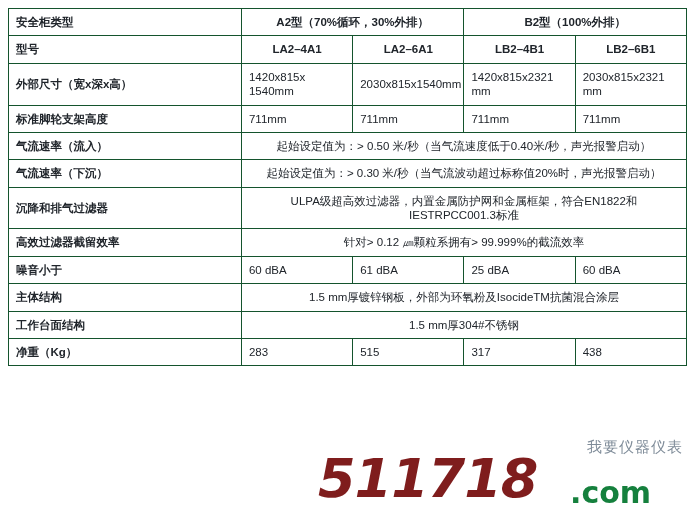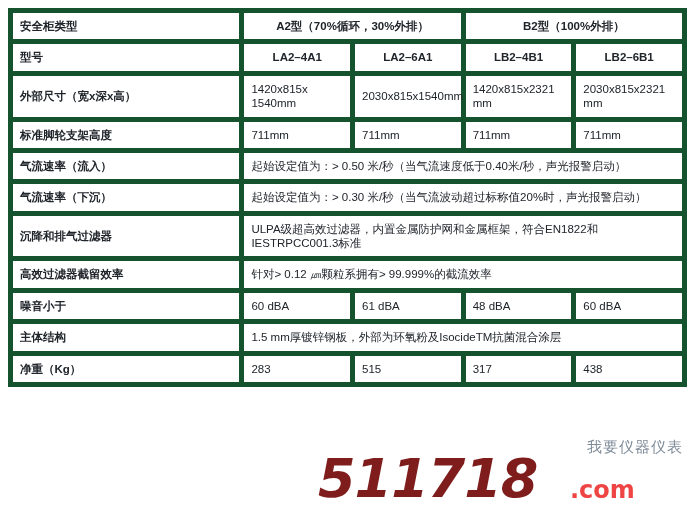--- a/index.html
+++ b/index.html
@@ -21,38 +21,38 @@
     top: 8px;
     width: 679px;
   }
   table.spec {
     border-collapse: collapse;
     width: 679px;
     table-layout: fixed;
     font-size: 11.5px;
   }
   table.spec td {
-    border: 5px solid #14532d;
+    border: 1px solid #14532d;
     padding: 6px 7px;
     vertical-align: middle;
     line-height: 1.25;
     color: #20252b;
     background: #ffffff;
   }
   td.label {
     width: 141px;
     font-weight: bold;
     color: #0f1317;
   }
   td.col {
     width: 134px;
     margin-left: 29px;
   }
   td.center {
-    text-align: left;
+    text-align: center;
   }
   td.head {
     font-weight: bold;
     text-align: center;
   }
   td.headlabel {
     font-weight: bold;
   }
   .watermark {
     position: absolute;
@@ -80,23 +80,23 @@
     font-style: italic;
     color: #7f1d1d;
     letter-spacing: -1px;
     line-height: 1;
   }
   .wm-dot {
     position: absolute;
     left: 570px;
     top: 40px;
     font-family: "DejaVu Sans", sans-serif;
-    font-size: 24px;
+    font-size: 30px;
     font-weight: bold;
-    color: #ef4444;
+    color: #15803d;
     line-height: 1;
   }
 </style>
 </head>
 <body>
 
 <div class="sheet">
   <table class="spec">
     <tbody>
         <tr>
@@ -138,26 +138,30 @@
           <td class="col center" colspan="4">ULPA级超高效过滤器，内置金属防护网和金属框架，符合EN1822和IESTRPCC001.3标准</td>
         </tr>
         <tr>
           <td class="label">高效过滤器截留效率</td>
           <td class="col center" colspan="4">针对&gt; 0.12 ㎛颗粒系拥有&gt; 99.999%的截流效率</td>
         </tr>
         <tr>
           <td class="label">噪音小于</td>
           <td class="col">60 dBA</td>
           <td class="col">61 dBA</td>
-          <td class="col">48 dBA</td>
+          <td class="col">25 dBA</td>
           <td class="col">60 dBA</td>
         </tr>
         <tr>
           <td class="label">主体结构</td>
           <td class="col center" colspan="4">1.5 mm厚镀锌钢板，外部为环氧粉及IsocideTM抗菌混合涂层</td>
+        </tr>
+        <tr>
+          <td class="label">工作台面结构</td>
+          <td class="col center" colspan="4">1.5 mm厚304#不锈钢</td>
         </tr>
         <tr>
           <td class="label">净重（Kg）</td>
           <td class="col">283</td>
           <td class="col">515</td>
           <td class="col">317</td>
           <td class="col">438</td>
         </tr>
       </tbody>
   </table>

